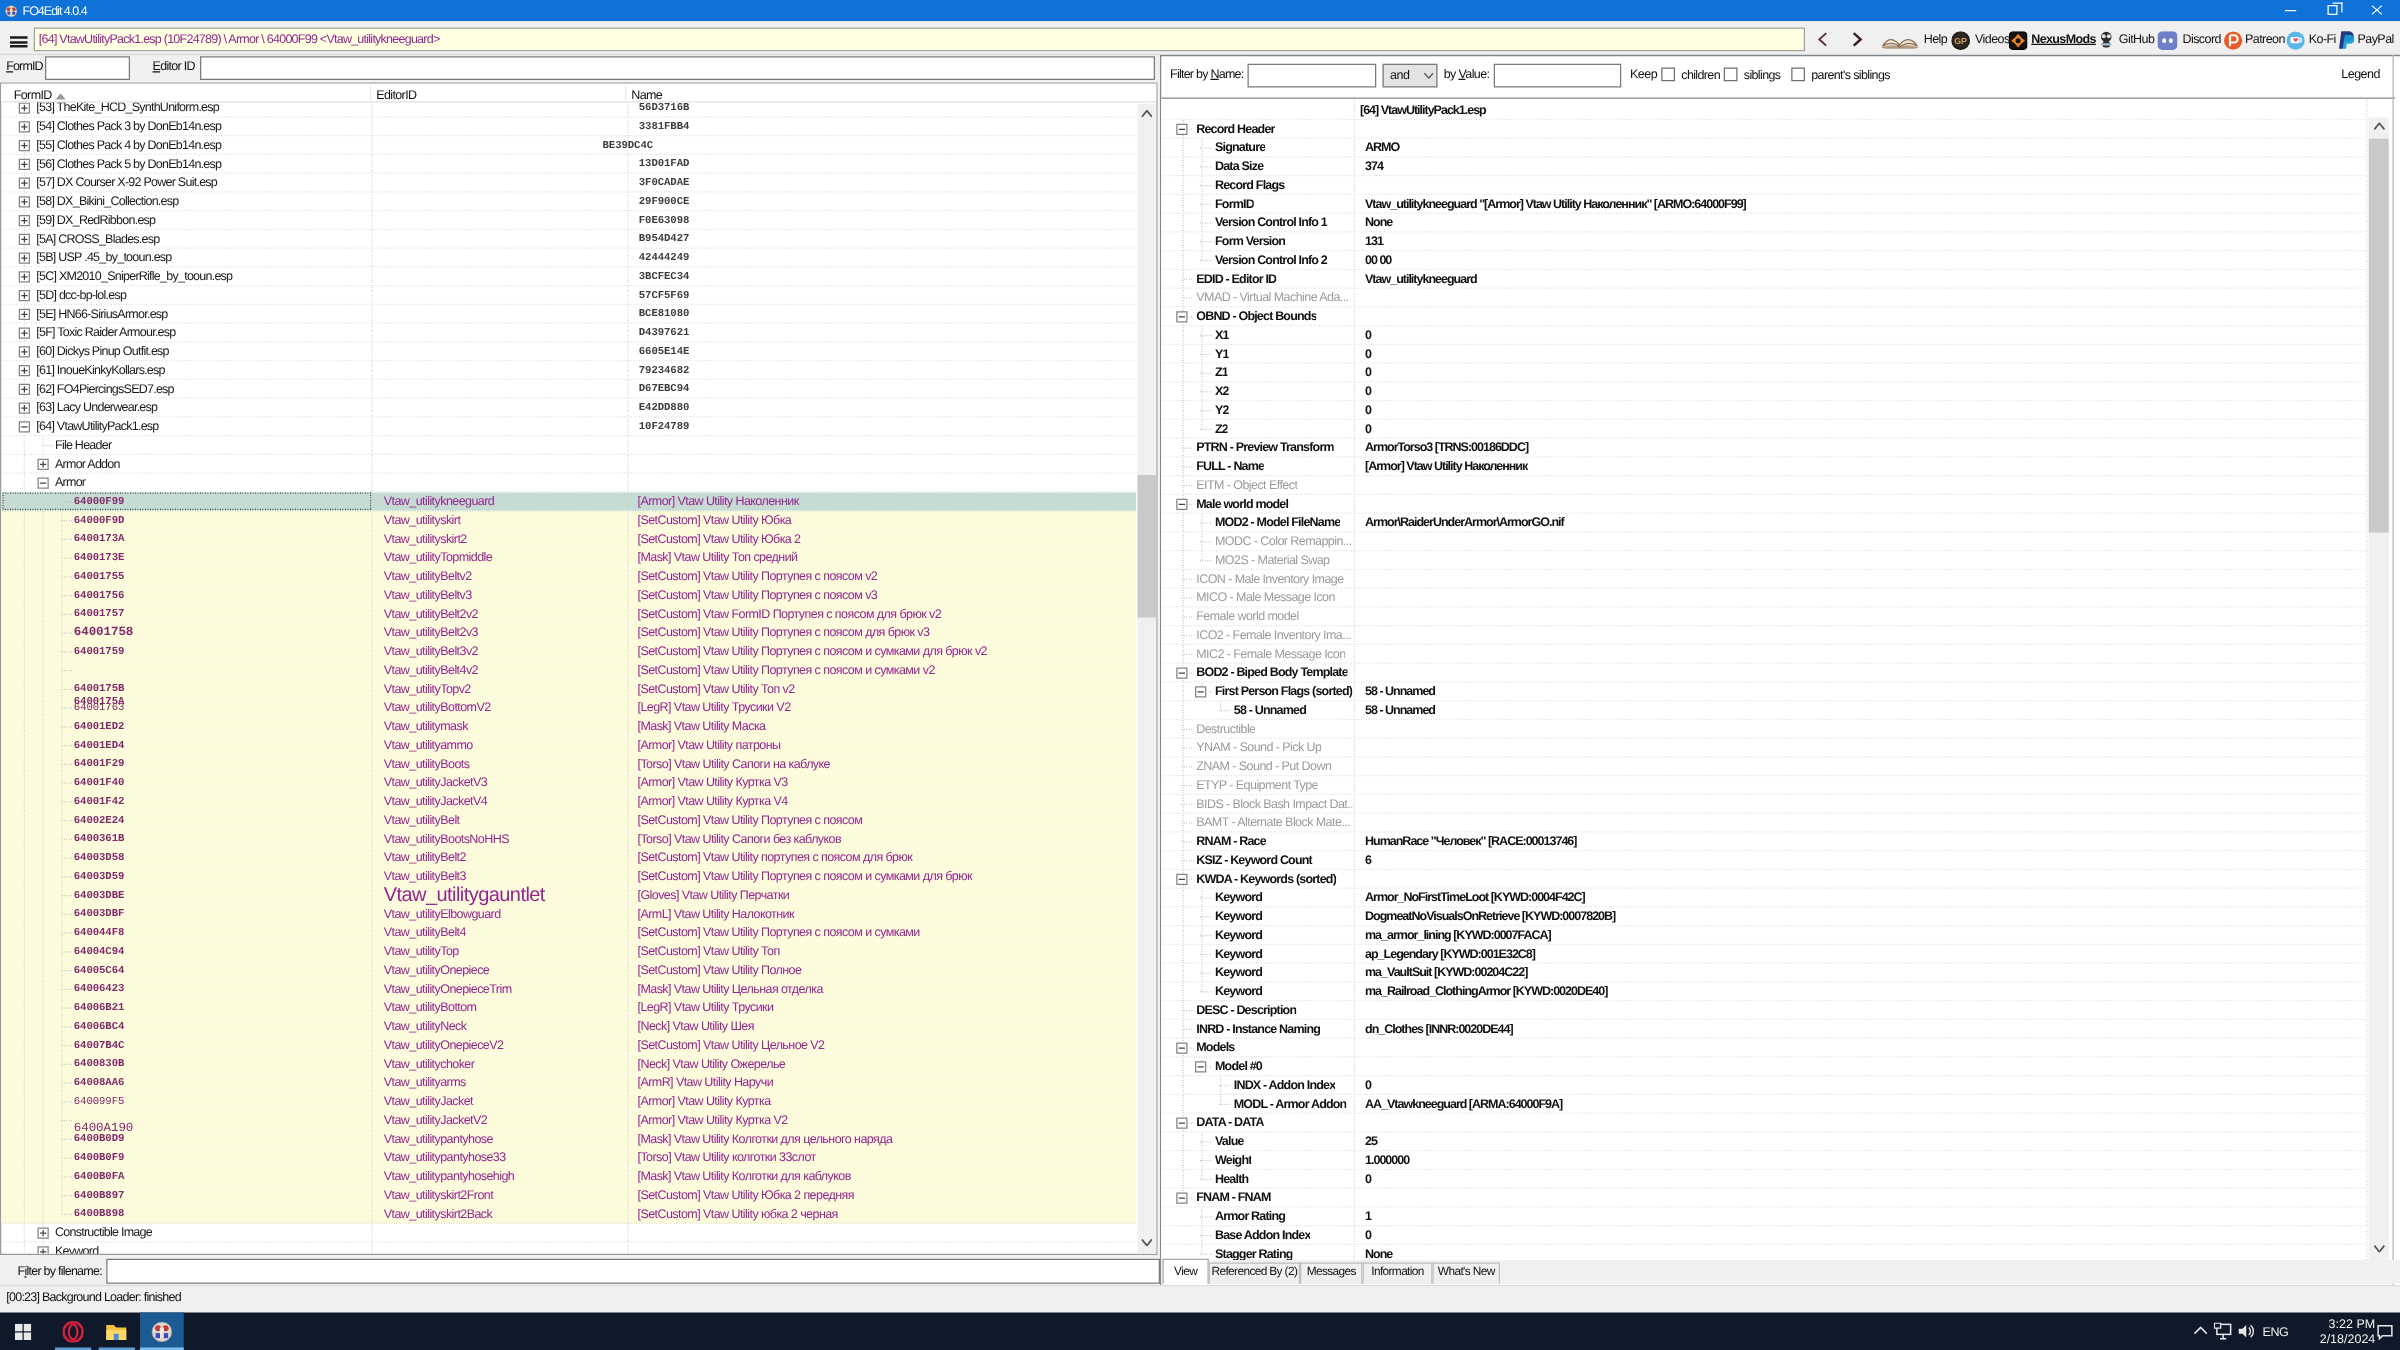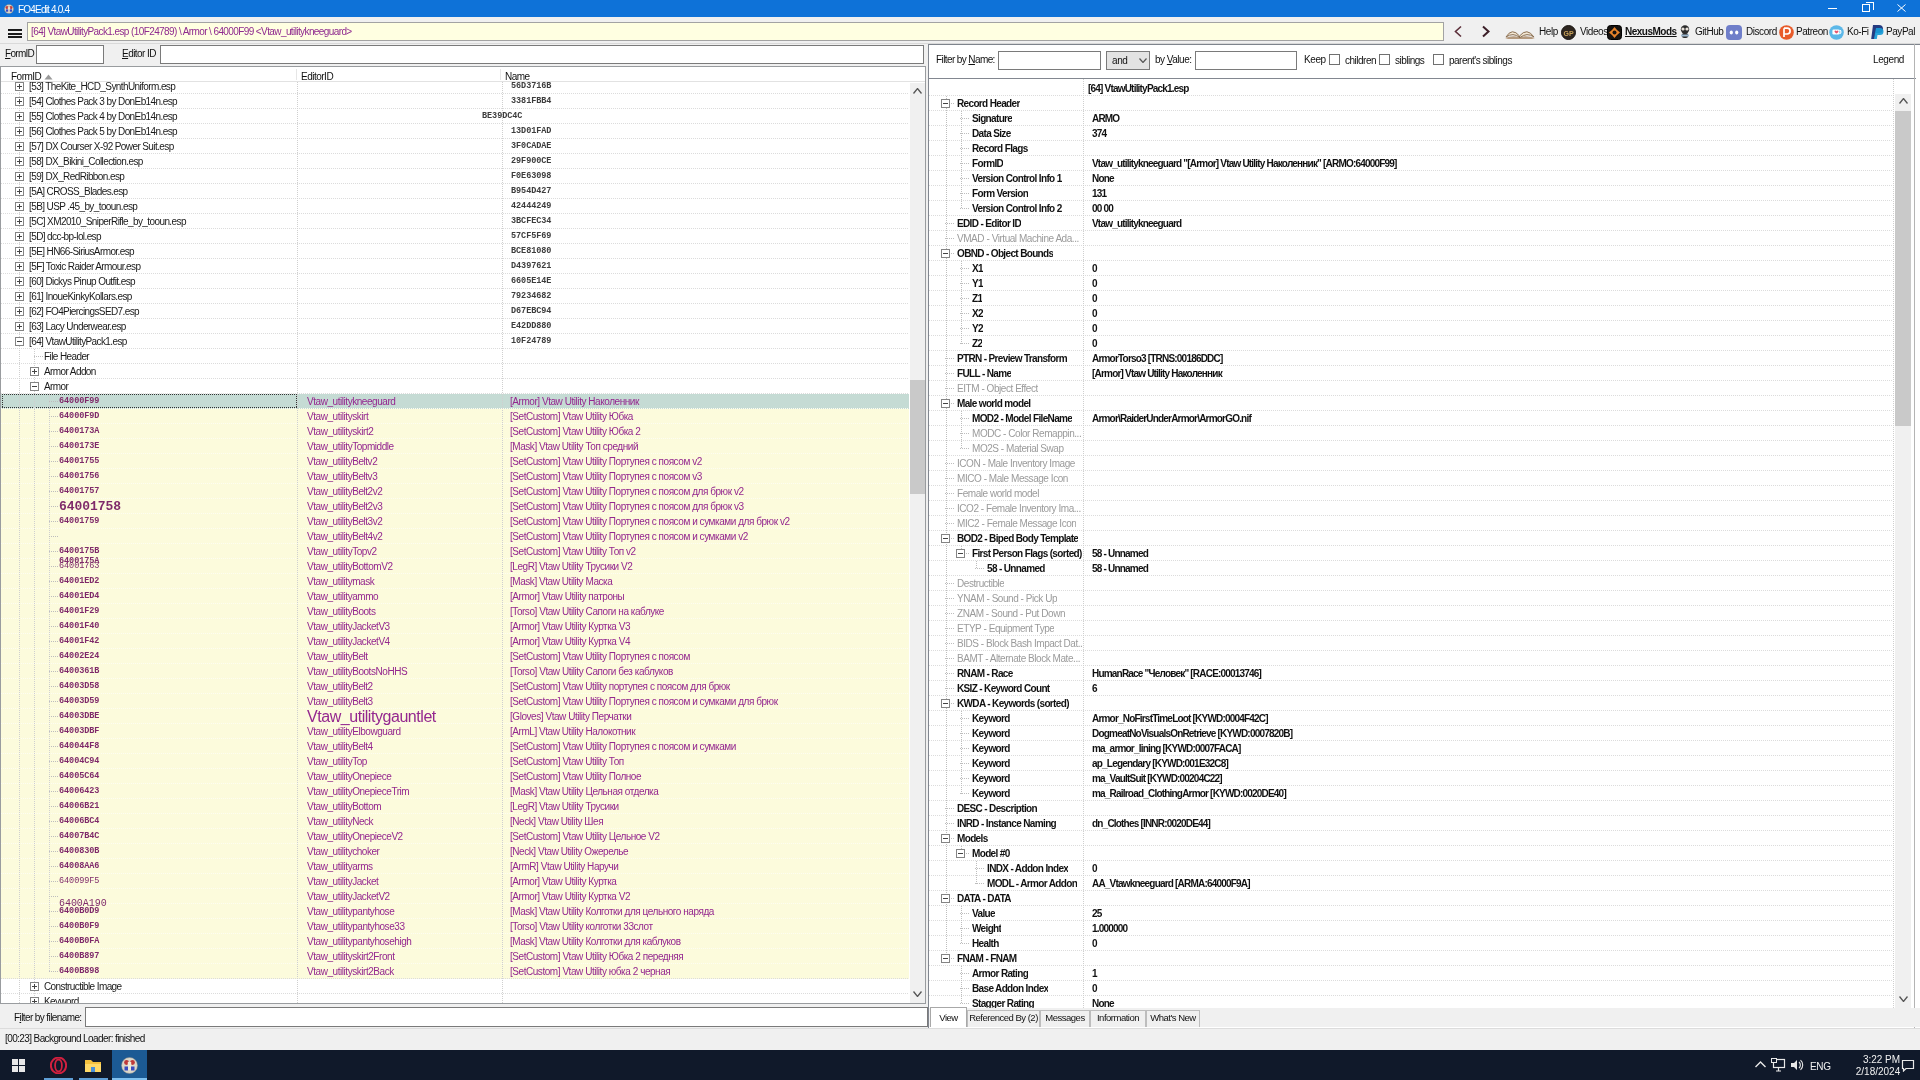--- a/index.html
+++ b/index.html
@@ -316,23 +316,23 @@
     <div class="r mono" style="left:58px;top:372px;font-size:8.5px;font-weight:bold;color:#7f2a6a;letter-spacing:-0.05px">64001755</div>
     <div class="r" style="left:306px;top:372px;font-size:10px;letter-spacing:-0.45px;color:#94278f">Vtaw_utilityBeltv2</div>
     <div class="r" style="left:509px;top:372px;font-size:10px;letter-spacing:-0.45px;color:#94278f">[SetCustom] Vtaw Utility Портупея с поясом v2</div>
     <div class="hd" style="left:48px;top:394px;width:9px"></div>
     <div class="r mono" style="left:58px;top:387px;font-size:8.5px;font-weight:bold;color:#7f2a6a;letter-spacing:-0.05px">64001756</div>
     <div class="r" style="left:306px;top:387px;font-size:10px;letter-spacing:-0.45px;color:#94278f">Vtaw_utilityBeltv3</div>
     <div class="r" style="left:509px;top:387px;font-size:10px;letter-spacing:-0.45px;color:#94278f">[SetCustom] Vtaw Utility Портупея с поясом v3</div>
     <div class="hd" style="left:48px;top:409px;width:9px"></div>
     <div class="r mono" style="left:58px;top:402px;font-size:8.5px;font-weight:bold;color:#7f2a6a;letter-spacing:-0.05px">64001757</div>
     <div class="r" style="left:306px;top:402px;font-size:10px;letter-spacing:-0.45px;color:#94278f">Vtaw_utilityBelt2v2</div>
-    <div class="r" style="left:509px;top:402px;font-size:10px;letter-spacing:-0.45px;color:#94278f">[SetCustom] Vtaw Utility Портупея с поясом для брюк v2</div>
+    <div class="r" style="left:509px;top:402px;font-size:10px;letter-spacing:-0.45px;color:#94278f">[SetCustom] Vtaw FormID Портупея с поясом для брюк v2</div>
     <div class="hd" style="left:48px;top:424px;width:9px"></div>
-    <div class="r mono" style="left:58px;top:417px;font-size:13px;font-weight:bold;color:#7f2a6a;letter-spacing:-0.05px">64001758</div>
+    <div class="r mono" style="left:58px;top:417px;font-size:10px;font-weight:bold;color:#7f2a6a;letter-spacing:-0.05px">64001758</div>
     <div class="r" style="left:306px;top:417px;font-size:10px;letter-spacing:-0.45px;color:#94278f">Vtaw_utilityBelt2v3</div>
     <div class="r" style="left:509px;top:417px;font-size:10px;letter-spacing:-0.45px;color:#94278f">[SetCustom] Vtaw Utility Портупея с поясом для брюк v3</div>
     <div class="hd" style="left:48px;top:439px;width:9px"></div>
     <div class="r mono" style="left:58px;top:432px;font-size:8.5px;font-weight:bold;color:#7f2a6a;letter-spacing:-0.05px">64001759</div>
     <div class="r" style="left:306px;top:432px;font-size:10px;letter-spacing:-0.45px;color:#94278f">Vtaw_utilityBelt3v2</div>
     <div class="r" style="left:509px;top:432px;font-size:10px;letter-spacing:-0.45px;color:#94278f">[SetCustom] Vtaw Utility Портупея с поясом и сумками для брюк v2</div>
     <div class="hd" style="left:48px;top:454px;width:9px"></div>
     <div class="r mono" style="left:58px;top:472px;font-size:8.5px;font-weight:bold;color:#7f2a6a;letter-spacing:-0.05px">6400175A</div>
     <div class="r" style="left:306px;top:447px;font-size:10px;letter-spacing:-0.45px;color:#94278f">Vtaw_utilityBelt4v2</div>
     <div class="r" style="left:509px;top:447px;font-size:10px;letter-spacing:-0.45px;color:#94278f">[SetCustom] Vtaw Utility Портупея с поясом и сумками v2</div>

